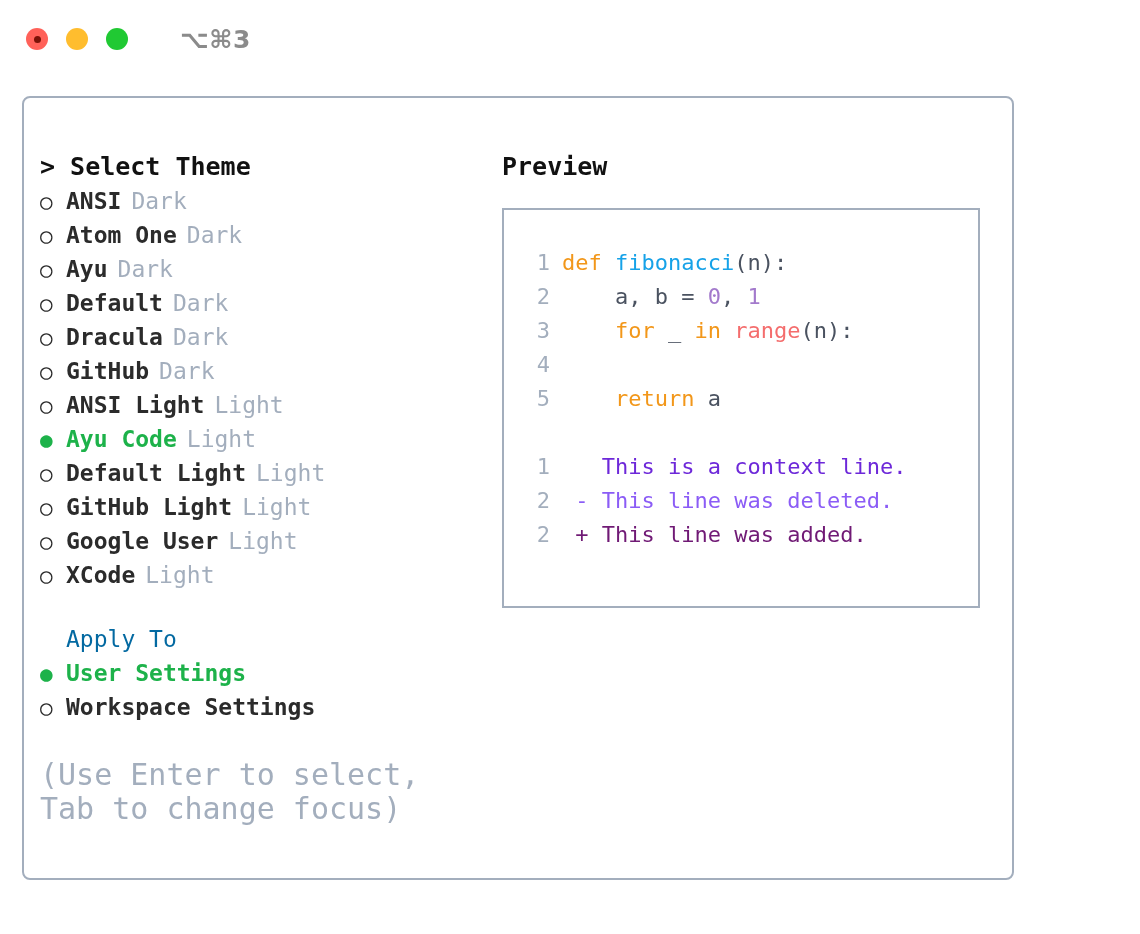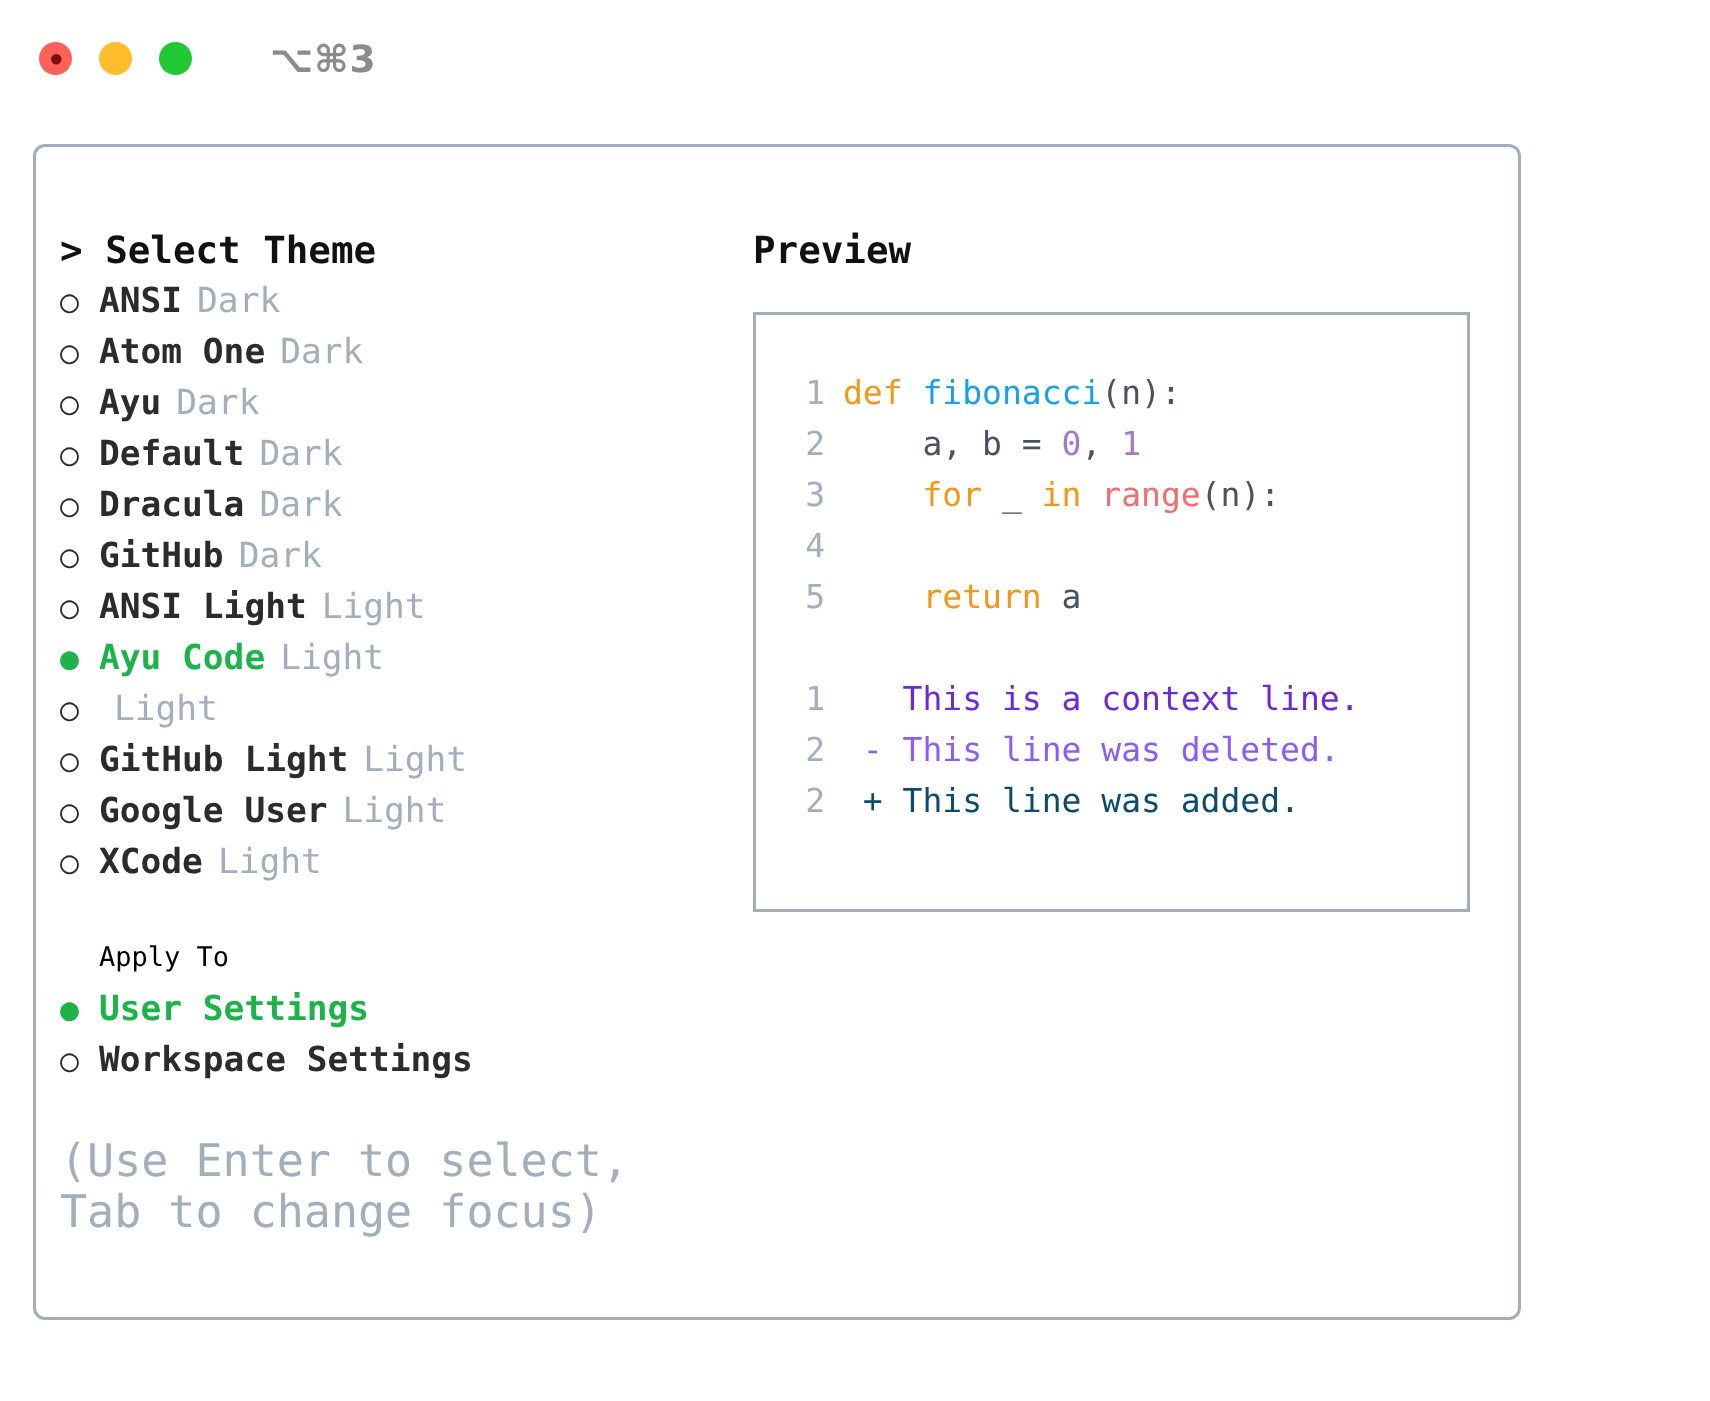--- a/index.html
+++ b/index.html
@@ -125,22 +125,22 @@
   .opt-row.selected .opt-label { color: #1db24a; }
   .opt-tag {
     color: #a3aebd;
     margin-left: 10px;
   }
 
   .applyto {
     margin-top: 30px;
   }
   .applyto-title {
-    font-size: 18px;
-    color: #000000;
+    font-size: 23px;
+    color: #0369a1;
     line-height: 34px;
     padding-left: 26px;
     white-space: pre;
   }
 
   .hint {
     margin-top: 34px;
     font-size: 30px;
     color: #a3aebd;
     line-height: 34px;
@@ -177,21 +177,21 @@
   .code-text { white-space: pre; }
   .spacer-line { height: 34px; }
 
   .tok-kw   { color: #f2971a; }
   .tok-fn   { color: #16a2e8; }
   .tok-num  { color: #a37acc; }
   .tok-bi   { color: #f46d6d; }
   .tok-pln  { color: #4a5260; }
   .tok-ctx  { color: #6d28d9; }
   .tok-del  { color: #8b5cf6; text-align: center; }
-  .tok-add  { color: #0c4a6e; }
+  .tok-add  { color: #701a75; }
 </style>
 </head>
 <body>
 
 <div class="window">
 
   <div class="titlebar">
     <div class="dots">
       <span class="dot red"></span>
       <span class="dot yellow"></span>
@@ -208,21 +208,21 @@
 
         <div class="opt-list" id="theme-list">
             <div class="opt-row"><span class="bullet">○</span><span class="opt-label">ANSI</span><span class="opt-tag">Dark</span></div>
             <div class="opt-row"><span class="bullet">○</span><span class="opt-label">Atom One</span><span class="opt-tag">Dark</span></div>
             <div class="opt-row"><span class="bullet">○</span><span class="opt-label">Ayu</span><span class="opt-tag">Dark</span></div>
             <div class="opt-row"><span class="bullet">○</span><span class="opt-label">Default</span><span class="opt-tag">Dark</span></div>
             <div class="opt-row"><span class="bullet">○</span><span class="opt-label">Dracula</span><span class="opt-tag">Dark</span></div>
             <div class="opt-row"><span class="bullet">○</span><span class="opt-label">GitHub</span><span class="opt-tag">Dark</span></div>
             <div class="opt-row"><span class="bullet">○</span><span class="opt-label">ANSI Light</span><span class="opt-tag">Light</span></div>
             <div class="opt-row selected"><span class="bullet sel">●</span><span class="opt-label">Ayu Code</span><span class="opt-tag">Light</span></div>
-            <div class="opt-row"><span class="bullet">○</span><span class="opt-tag">Light</span></div>
+            <div class="opt-row"><span class="bullet">○</span><span class="opt-label">Default Light</span><span class="opt-tag">Light</span></div>
             <div class="opt-row"><span class="bullet">○</span><span class="opt-label">GitHub Light</span><span class="opt-tag">Light</span></div>
             <div class="opt-row"><span class="bullet">○</span><span class="opt-label">Google User</span><span class="opt-tag">Light</span></div>
             <div class="opt-row"><span class="bullet">○</span><span class="opt-label">XCode</span><span class="opt-tag">Light</span></div>
           </div>
 
         <div class="applyto">
           <div class="applyto-title">Apply To</div>
           <div class="opt-list" id="apply-list">
               <div class="opt-row selected"><span class="bullet sel">●</span><span class="opt-label">User Settings</span></div>
               <div class="opt-row"><span class="bullet">○</span><span class="opt-label">Workspace Settings</span></div>

